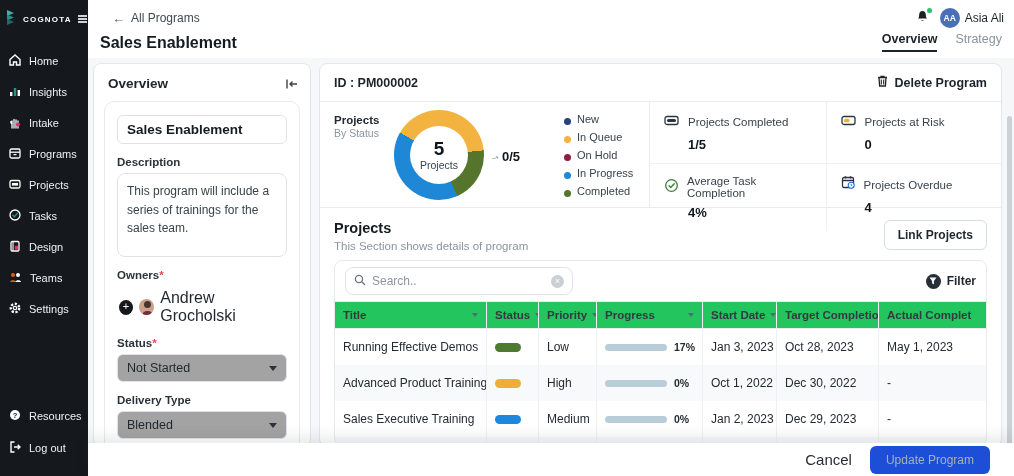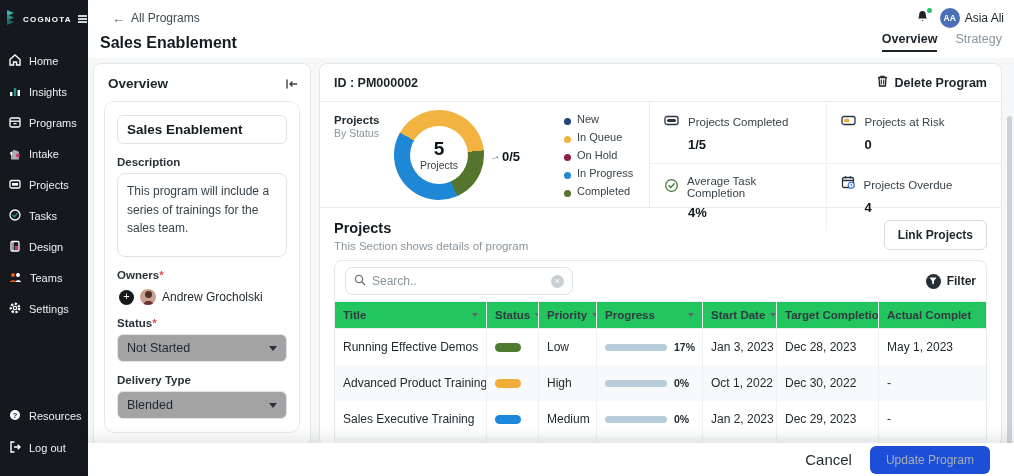--- a/index.html
+++ b/index.html
@@ -47,21 +47,21 @@
   .ov-sub { margin:2px 10px 10px 10px; border:1px solid #e7eaed; border-radius:10px; padding:13px 12px; }
   .name-input { border:1px solid #dfe3e7; border-radius:6px; padding:6px 9px; font-size:13.5px; font-weight:bold; color:#141c22; background:#fff; }
   .fld-label { font-size:11.5px; font-weight:bold; color:#2a333a; margin:12px 0 5px 0; }
   .req { color:#e5484d; }
   .desc-box { border:1px solid #dfe3e7; border-radius:8px; padding:8px 9px; font-size:12px; line-height:1.55; color:#39434b; height:84px; }
   .owner-row { display:flex; align-items:center; gap:6px; margin:8px 0 2px 2px; }
   .plus-btn { width:15px; height:15px; border-radius:50%; background:#16191c; color:#fff; font-size:11px; line-height:13px; text-align:center; cursor:pointer; }
   .owner-avatar { width:16px; height:16px; border-radius:50%; background:#c9a18c; position:relative; overflow:hidden; }
   .owner-avatar::before { content:""; position:absolute; top:2px; left:4.5px; width:7px; height:7px; border-radius:50%; background:#4a3430; }
   .owner-avatar::after { content:""; position:absolute; bottom:-2px; left:2.5px; width:11px; height:6px; border-radius:5px 5px 0 0; background:#6e2f35; }
-  .owner-name { font-size:12px; color:#1f272d; }
+  .owner-name { font-size:16px; color:#1f272d; }
   .select { display:flex; align-items:center; justify-content:space-between; border:1px solid #dfe3e7; border-radius:6px; padding:6px 9px; font-size:12.5px; color:#1f272d; cursor:pointer; background:#a3a3a3; }
   .sel-caret { width:0; height:0; border-left:4px solid transparent; border-right:4px solid transparent; border-top:5px solid #2a3138; }
 
   
   .main-card { flex:1; background:#fff; border:1px solid #e4e7ea; border-radius:8px; height:384px; overflow:hidden; display:flex; flex-direction:column; }
   .id-row { display:flex; align-items:center; justify-content:space-between; padding:10px 14px; border-bottom:1px solid #e9ecee; }
   .id-label { font-size:12.5px; font-weight:bold; color:#1b242b; }
   .delete-btn { display:flex; align-items:center; gap:6px; font-size:12.5px; font-weight:bold; color:#1b242b; cursor:pointer; }
 
   .stats-row { display:flex; border-bottom:1px solid #e9ecee; height:106px; }
@@ -158,32 +158,32 @@
       <div class="nav-item">
         <span><svg width="14" height="14" viewBox="0 0 14 14">
               <rect x="2" y="8" width="2.4" height="4" fill="#fff"></rect>
               <rect x="5.8" y="4" width="2.4" height="8" fill="#2a8f85"></rect>
               <rect x="9.6" y="6" width="2.4" height="6" fill="#fff"></rect>
             </svg></span>
         <span>Insights</span>
       </div>
       <div class="nav-item">
         <span><svg width="14" height="14" viewBox="0 0 14 14">
+              <path d="M4 13 V6 M6 13 V4.5 M8 13 V5 M10 13 V6 M4 9 C2.5 8 2.5 6.5 3.5 6.5" fill="none" stroke="#fff" stroke-width="1.3" stroke-linecap="round"></path>
+              <circle cx="10" cy="9.5" r="2" fill="#d6336c"></circle>
+            </svg></span>
+        <span>Intake</span>
+      </div>
+      <div class="nav-item">
+        <span><svg width="14" height="14" viewBox="0 0 14 14">
               <rect x="2" y="3" width="10" height="9" rx="1.5" fill="none" stroke="#fff" stroke-width="1.3"></rect>
               <line x1="2" y1="6.2" x2="12" y2="6.2" stroke="#fff" stroke-width="1.3"></line>
               <line x1="5.5" y1="8.6" x2="8.5" y2="8.6" stroke="#fff" stroke-width="1.3"></line>
             </svg></span>
         <span>Programs</span>
-      </div>
-      <div class="nav-item">
-        <span><svg width="14" height="14" viewBox="0 0 14 14">
-              <path d="M4 13 V6 M6 13 V4.5 M8 13 V5 M10 13 V6 M4 9 C2.5 8 2.5 6.5 3.5 6.5" fill="none" stroke="#fff" stroke-width="1.3" stroke-linecap="round"></path>
-              <circle cx="10" cy="9.5" r="2" fill="#d6336c"></circle>
-            </svg></span>
-        <span>Intake</span>
       </div>
       <div class="nav-item">
         <span><svg width="14" height="14" viewBox="0 0 14 14">
               <rect x="2" y="3.5" width="10" height="7.5" rx="1.5" fill="none" stroke="#fff" stroke-width="1.3"></rect>
               <rect x="4" y="6" width="6" height="2.6" fill="#fff"></rect>
             </svg></span>
         <span>Projects</span>
       </div>
       <div class="nav-item">
         <span><svg width="14" height="14" viewBox="0 0 14 14">
@@ -472,21 +472,21 @@
                 <span class="pill" style="background: rgb(78, 123, 48);"></span>
               </div>
             <div class="td">Low</div>
             <div class="td">
                 <span class="prog-cell">
                   <span class="prog-track"><span class="prog-fill" style="width: 17%;"></span></span>
                   <span class="prog-label">17%</span>
                 </span>
               </div>
             <div class="td">Jan 3, 2023</div>
-            <div class="td">Dec 28, 2023</div>
+            <div class="td">Oct 28, 2023</div>
             <div class="td">May 1, 2023</div>
           </div>
 
           <div class="grid-row data-row">
             <div class="td">Advanced Product Training</div>
             <div class="td">
                 <span class="pill" style="background: rgb(240, 173, 58);"></span>
               </div>
             <div class="td">High</div>
             <div class="td">

